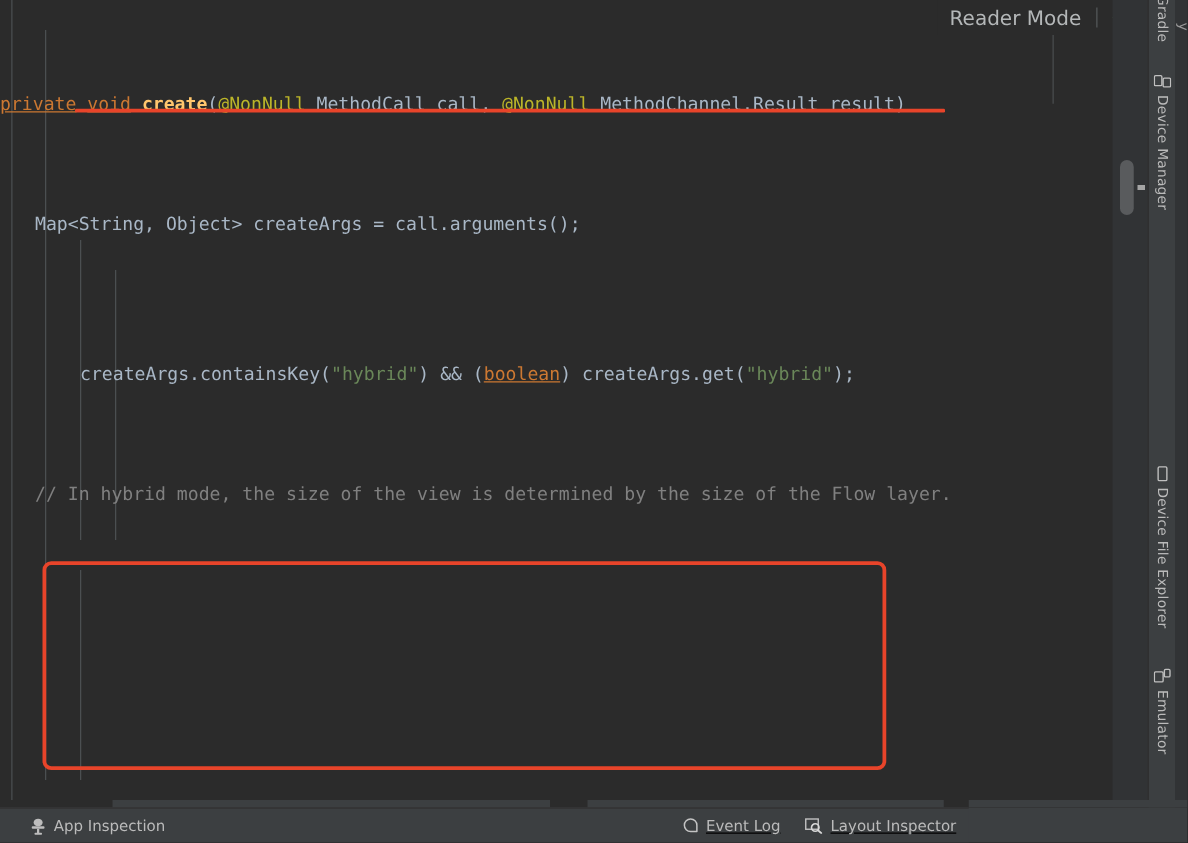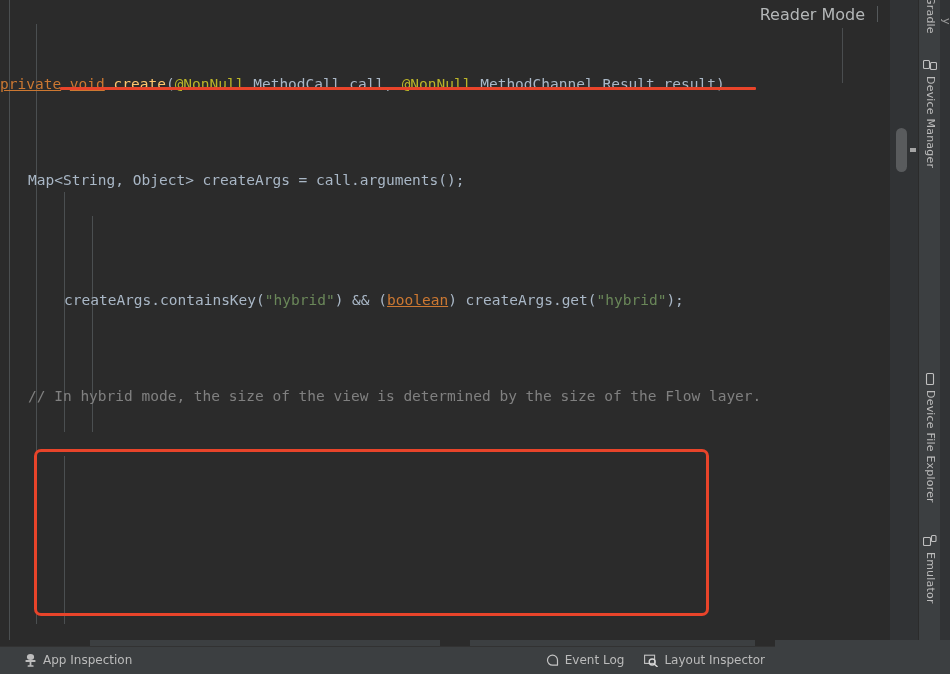--- a/index.html
+++ b/index.html
@@ -55,21 +55,21 @@
   }
   .line {
     height: 24px;
     padding-left: 28px;
     white-space: pre;
     position: relative;
   }
 
   
   .kw      { color: #cc7832; text-decoration: underline; }
-  .mname   { color: #ffc66d; font-weight: normal; } 
+  .mname   { color: #ffc66d; font-weight: bold; } 
   .anno    { color: #bbb529; }           
   .str     { color: #6a8759; }           
   .num     { color: #6897bb; }           
   .cmt     { color: #808080; }
   .plain   { color: #a9b7c6; }
 
   
   .red-underline {
     position: absolute;
     height: 3px;
@@ -206,21 +206,21 @@
   
   .bottom-strip {
     position: absolute;
     left: 0;
     top: 646px;
     width: 775px;
     height: 28px;
     background: #3c3f41;
     border-top: 1px solid #323232;
     display: flex;
-    align-items: flex-end;
+    align-items: center;
   }
   .bottom-seam {
     position: absolute;
     left: 0;
     top: 640px;
     width: 950px;
     height: 6px;
     background: #2b2b2b;
   }
   .seam-notch {
@@ -238,20 +238,21 @@
     color: #bbbbbb;
     font-size: 12px;
     font-family: "DejaVu Sans", sans-serif;
     cursor: default;
     white-space: nowrap;
   }
   .spacer { flex: 1 1 auto; }
   .bottom-right {
     display: flex;
     align-items: center;
+    text-decoration: underline;
   }
   .icon-box { display:flex; align-items:center; }
 </style>
 </head>
 <body>
 
 <div id="app">
 
   <div class="editor-area">
 

